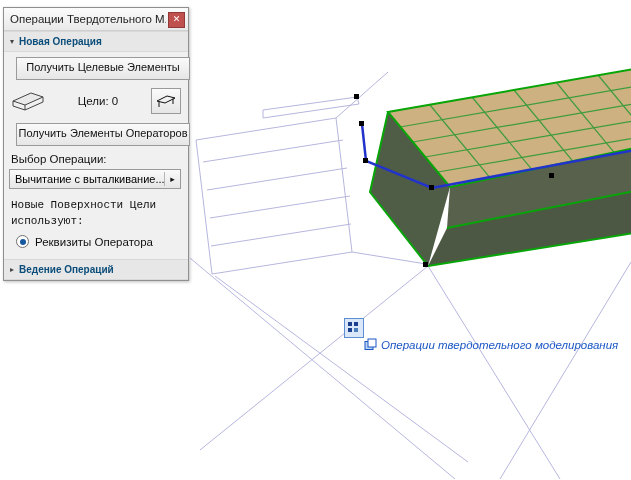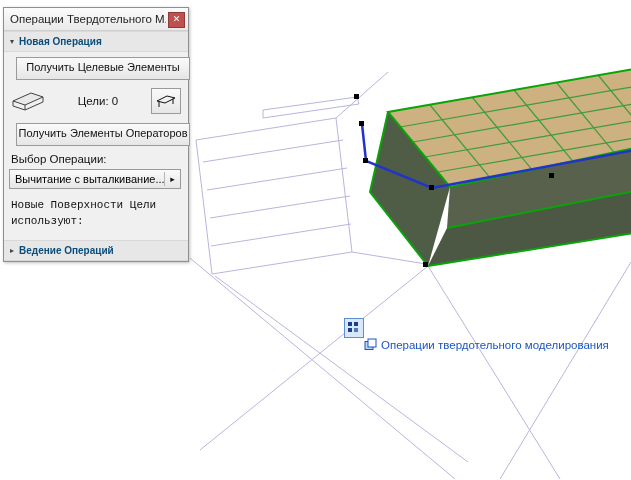--- a/index.html
+++ b/index.html
@@ -28,21 +28,21 @@
   .radiorow{display:flex;align-items:center;gap:6px;padding:2px 0 2px 12px;height:15px;cursor:pointer;}
   .rcirc{width:11px;height:11px;border-radius:50%;border:1px solid #707070;background:#fff;position:relative;flex:0 0 auto;}
   .rcirc.sel::after{content:"";position:absolute;left:2.5px;top:2.5px;width:6px;height:6px;border-radius:50%;background:#1558a0;}
   .rlabel{font-size:11.5px;color:#111;white-space:nowrap;}
   .gap{height:4px;}
 
   
   .tagicon{position:absolute;left:344px;top:318px;width:18px;height:18px;background:#d9e7f8;border:1px solid #5b8fd0;z-index:5;}
   .tagicon i{position:absolute;width:4px;height:4px;background:#1b3f8f;}
   .tip{position:absolute;z-index:5;font-size:11.5px;white-space:nowrap;}
-  .tip1{left:364px;top:338px;color:#1a56c4;display:flex;align-items:center;gap:4px;}
+  .tip1{left:364px;top:338px;color:#1a56c4;display:flex;align-items:center;gap:4px;font-style:italic;}
   .tip2{left:380px;top:355px;color:#4a6fc0;}
 </style>
 </head>
 <body>
 
 <div class="stage">
 
   <svg class="scene" width="631" height="480" viewBox="0 0 631 480">
 
     <g stroke="#b6b6de" stroke-width="1" fill="none">
@@ -163,20 +163,24 @@
     <div class="lbl">Выбор Операции:</div>
 
     <div class="drop">
       <span class="dtext">Вычитание с выталкивание...</span>
       <span class="dsep"></span>
       <span class="darr">▸</span>
     </div>
 
     <div class="wraplbl">Новые Поверхности Цели используют:</div>
 
+    <div class="radiorow">
+      <span class="rcirc sel"></span>
+      <span class="rlabel">Реквизиты Оператора</span>
+    </div>
 
     <div class="gap"></div>
 
     <div class="sechdr" style="margin-top:4px;">
       <span class="tri">▸</span>
       <span class="sl">Ведение Операций</span>
     </div>
   </div>
 </div>
 

